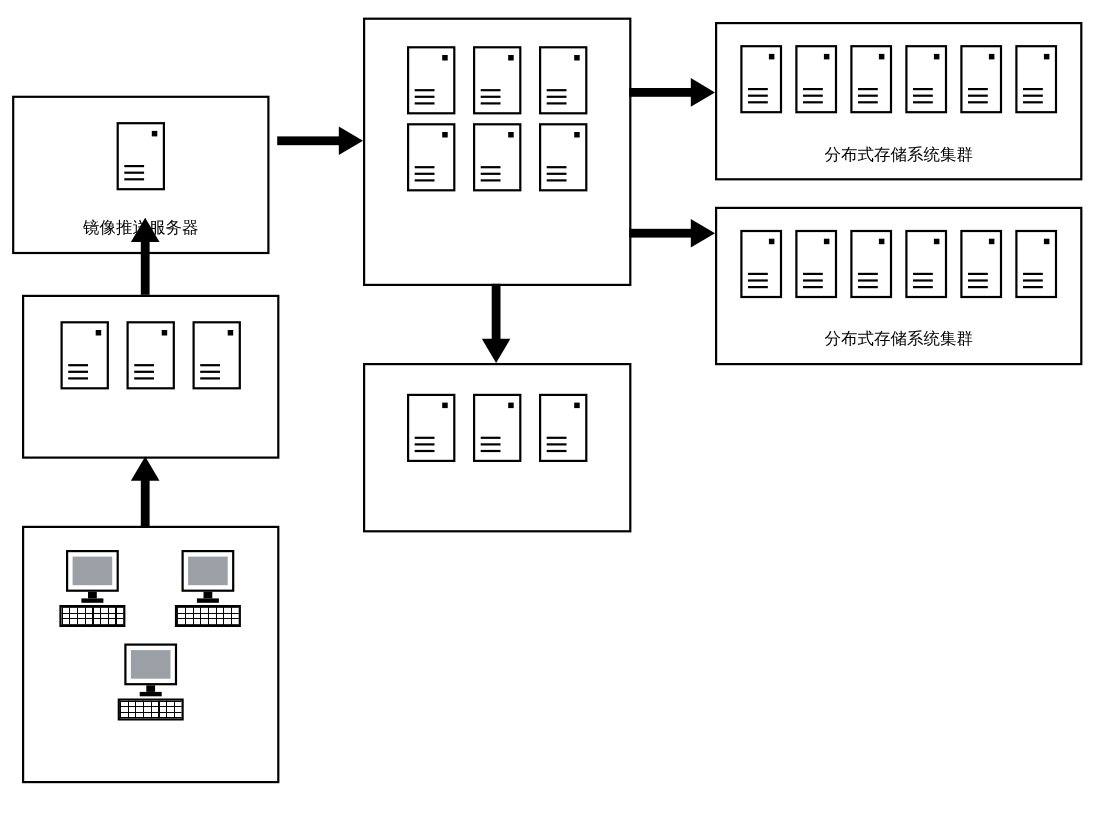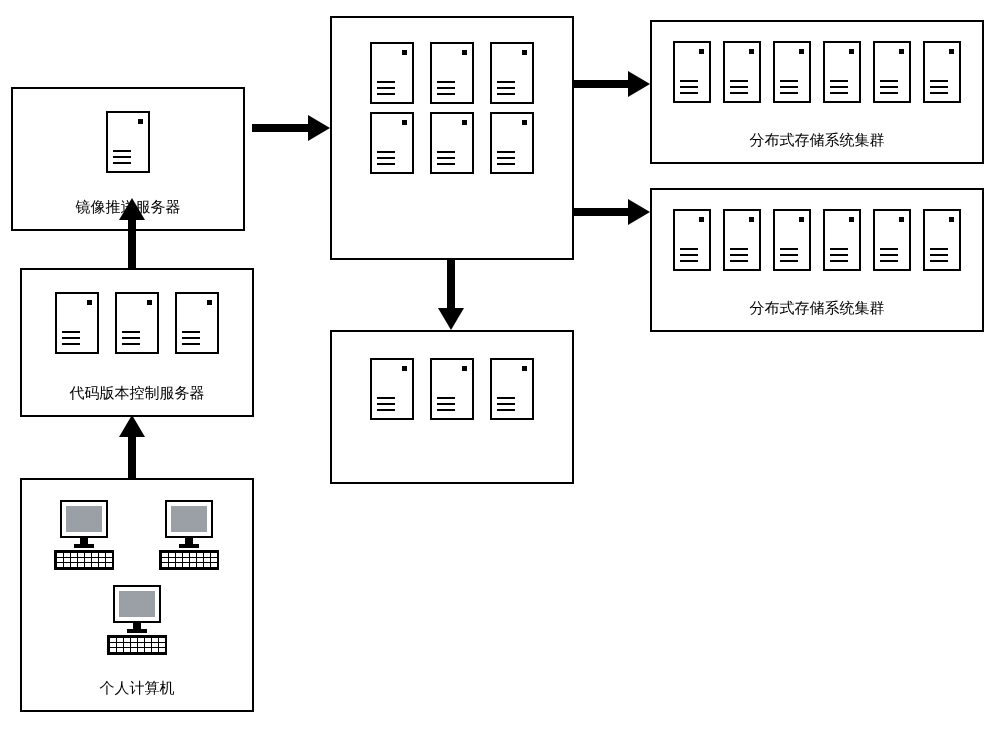--- a/index.html
+++ b/index.html
@@ -130,21 +130,20 @@
   </div>
   <div class="box-label">镜像推送服务器</div>
 </div>
 
 <div class="box" style="left:20px; top:268px; width:230px; height:145px;">
   <div style="padding-top:18px;">
     <span class="server"></span>
     <span class="server"></span>
     <span class="server"></span>
   </div>
-  <div class="box-label">代码版本控制服务器</div>
 </div>
 
 <div class="box" style="left:20px; top:478px; width:230px; height:230px;">
   <div class="pc" style="left:25px; top:20px;">
     <div class="monitor"></div>
       <div class="stand"></div>
       <div class="base"></div>
       <div class="kb"></div>
   </div>
   <div class="pc" style="left:130px; top:20px;">
@@ -152,21 +151,20 @@
       <div class="stand"></div>
       <div class="base"></div>
       <div class="kb"></div>
   </div>
   <div class="pc" style="left:78px; top:105px;">
     <div class="monitor"></div>
       <div class="stand"></div>
       <div class="base"></div>
       <div class="kb"></div>
   </div>
-  <div class="box-label">个人计算机</div>
 </div>
 
 <div class="box" style="left:330px; top:16px; width:240px; height:240px;">
   <div style="padding-top:20px;">
     <span class="server"></span>
     <span class="server"></span>
     <span class="server"></span>
   </div>
   <div>
     <span class="server"></span>

